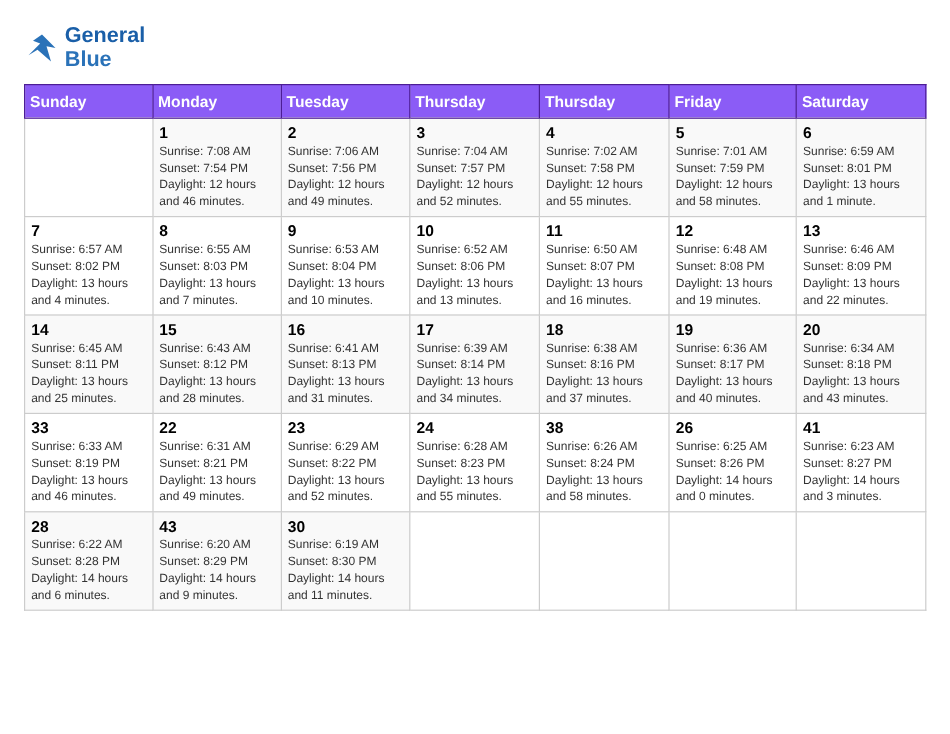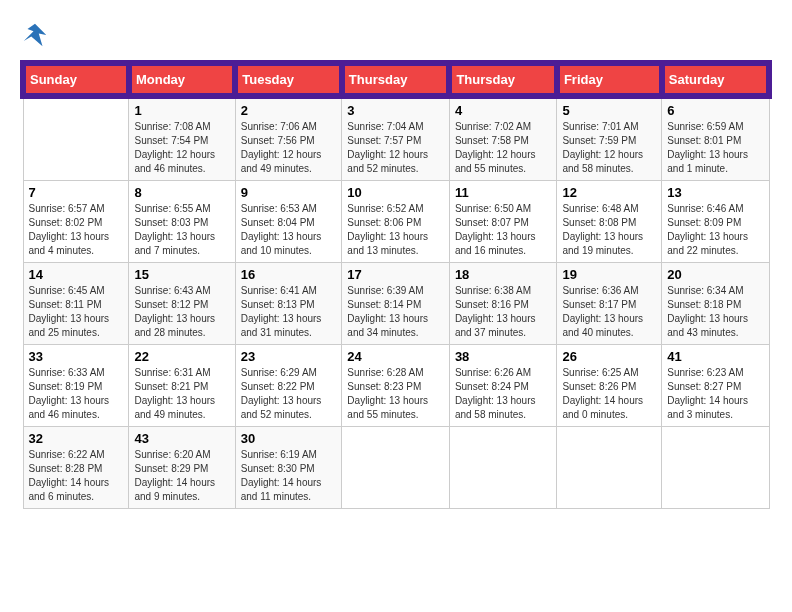--- a/index.html
+++ b/index.html
@@ -45,27 +45,27 @@
     .location {
       font-size: 16px;
       color: #333;
     }
     table {
       width: 100%;
       border-collapse: collapse;
       font-size: 11px;
     }
     thead tr th {
-      background-color: #ef4444;
+      background-color: #8b5cf6;
       color: #fff;
       padding: 6px 4px;
       text-align: left;
       font-size: 13px;
       font-weight: bold;
-      border: 6px solid #4c1d95;
+      border: 1px solid #4c1d95;
     }
     tbody tr td {
       border: 1px solid #ccc;
       vertical-align: top;
       padding: 4px 5px;
       width: 113px;
       min-height: 80px;
     }
     tbody tr:nth-child(odd) td {
       background-color: #f9f9f9;
@@ -89,20 +89,24 @@
     }
   </style>
 </head>
 <body>
 
 <div class="header">
   <div class="logo">
     <svg class="logo-bird" viewBox="0 0 40 40">
       <polygon points="20,5 35,20 25,18 30,35 15,22 5,28 18,15 10,12" fill="#2a72b8"></polygon>
     </svg>
+    <div class="logo-text">
+      <div><span>General</span></div>
+      <div style="color:#2a72b8;">Blue</div>
+    </div>
   </div>
   <div class="title-block">
     <div class="month-year"></div>
     <div class="location"></div>
   </div>
 </div>
 
 <table>
   <thead>
     <tr>
@@ -228,21 +232,21 @@
           <span class="day-num">26</span>
           <div class="day-info">Sunrise: 6:25 AM<br>Sunset: 8:26 PM<br>Daylight: 14 hours and 0 minutes.</div>
         </td>
         <td>
           <span class="day-num">41</span>
           <div class="day-info">Sunrise: 6:23 AM<br>Sunset: 8:27 PM<br>Daylight: 14 hours and 3 minutes.</div>
         </td>
       </tr>
       <tr>
         <td>
-          <span class="day-num">32</span>
+          <span class="day-num">28</span>
           <div class="day-info">Sunrise: 6:22 AM<br>Sunset: 8:28 PM<br>Daylight: 14 hours and 6 minutes.</div>
         </td>
         <td>
           <span class="day-num">43</span>
           <div class="day-info">Sunrise: 6:20 AM<br>Sunset: 8:29 PM<br>Daylight: 14 hours and 9 minutes.</div>
         </td>
         <td>
           <span class="day-num">30</span>
           <div class="day-info">Sunrise: 6:19 AM<br>Sunset: 8:30 PM<br>Daylight: 14 hours and 11 minutes.</div>
         </td>

